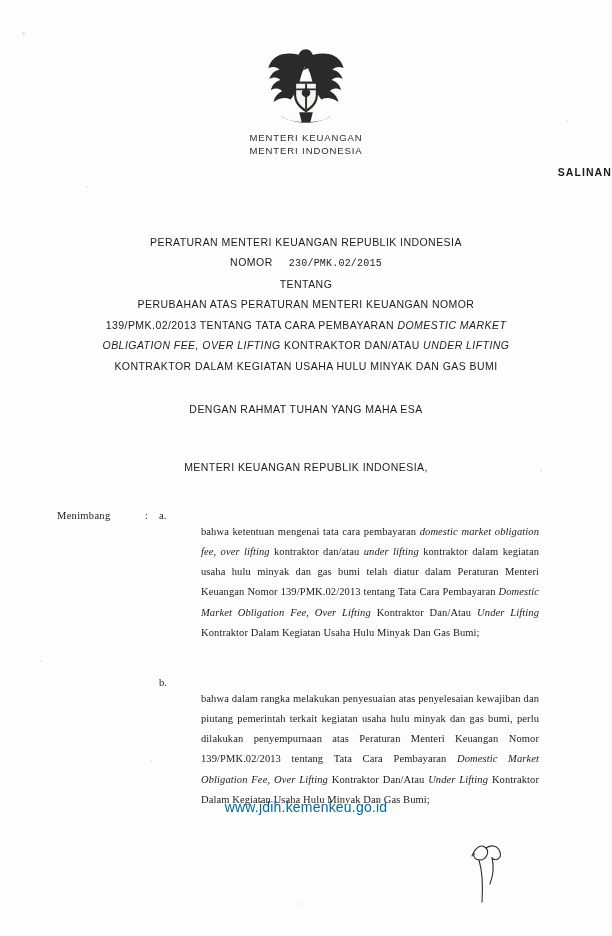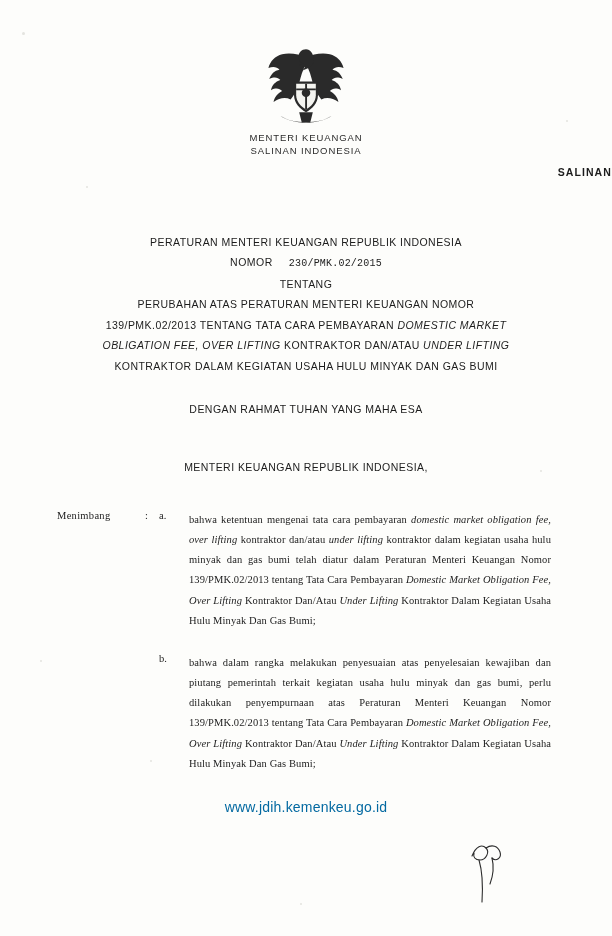--- a/index.html
+++ b/index.html
@@ -132,21 +132,21 @@
   .alpha-col {
     width: 26px;
     flex: 0 0 26px;
   }
   .text-col {
     flex: 1 1 auto;
     text-align: justify;
     text-justify: inter-word;
     letter-spacing: .1px;
   }
-  .text-col p { margin: 4px; }
+  .text-col p { margin: 16px; }
 
   
   .footer-url {
     position: absolute;
     bottom: 22px;
     left: 0;
     right: 0;
     text-align: center;
     font-size: 14px;
     color: #2255cc;
@@ -194,21 +194,21 @@
           <path d="M42 80 h16 l-3 12 h-10 Z"></path>
 
           <path d="M20 84 C32 94 68 94 80 84 C70 90 62 92 50 92 C38 92 30 90 20 84 Z"></path>
         </g>
       </svg>
     </span>
   </div>
 
   <div class="ministry">
     <div>MENTERI KEUANGAN</div>
-    <div>SALINAN INDONESIA</div>
+    <div>MENTERI INDONESIA</div>
   </div>
 
   <div class="salinan">SALINAN</div>
 
   <div class="title-block">
     <span class="line">PERATURAN MENTERI KEUANGAN REPUBLIK INDONESIA</span>
     <span class="line nomor">
       <span>NOMOR</span><span class="num">230/PMK.02/2015</span>
     </span>
     <span class="line">TENTANG</span>

